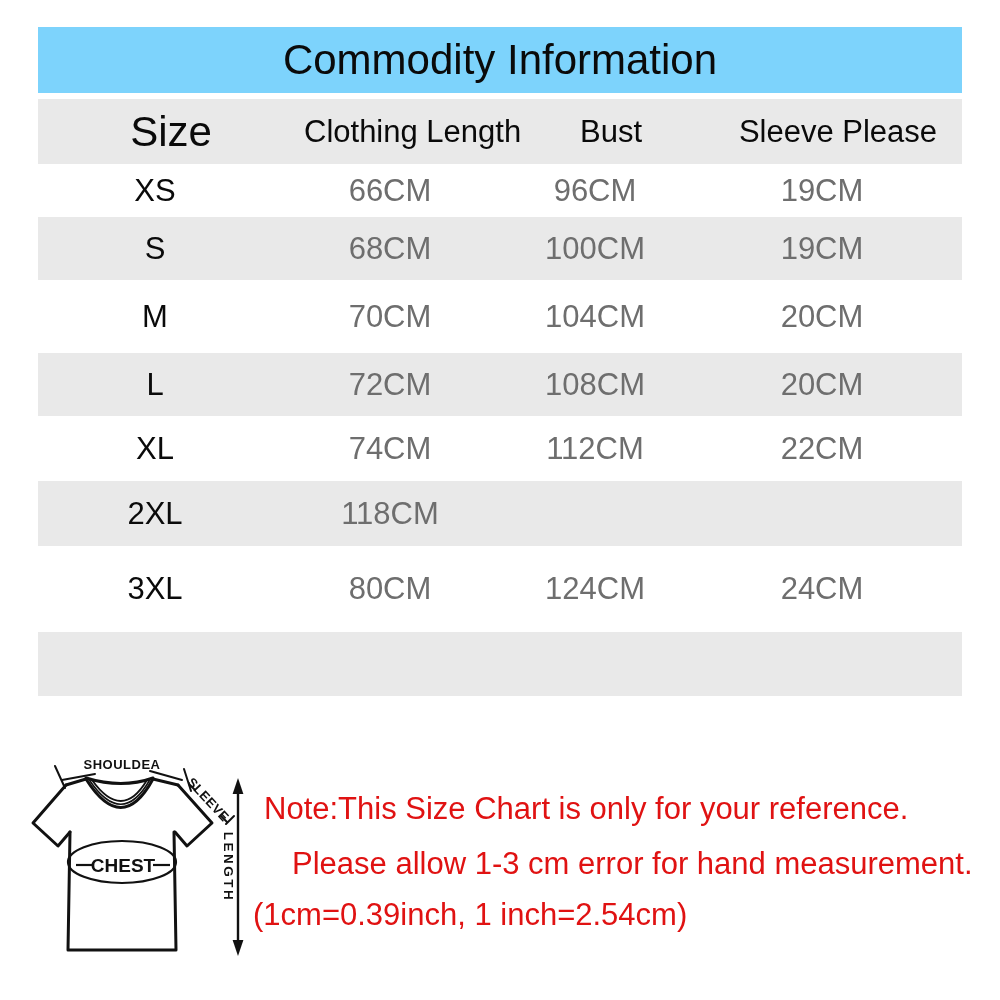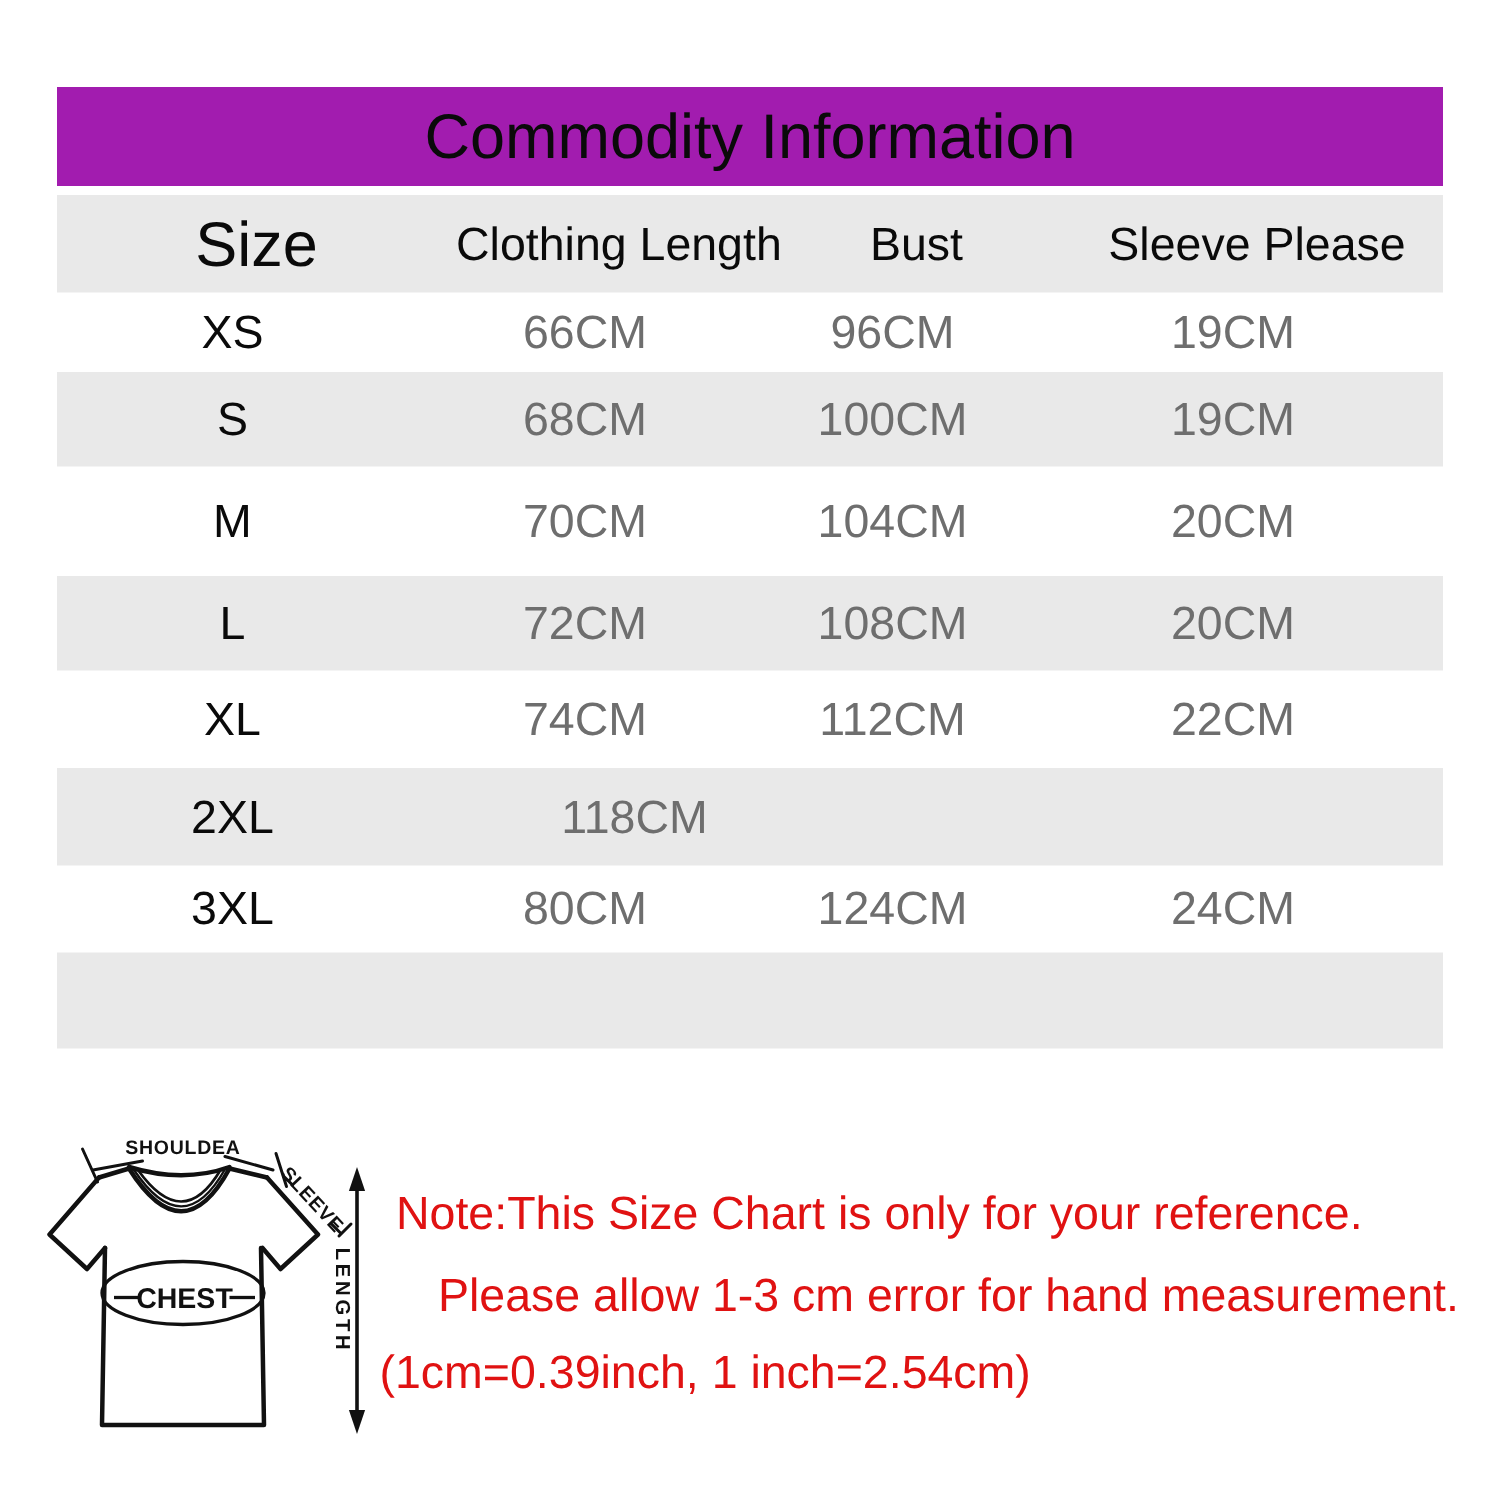--- a/index.html
+++ b/index.html
@@ -13,43 +13,42 @@
     overflow: hidden;
   }
   .sheet {
     position: absolute;
     left: 38px;
     top: 27px;
     width: 924px;
   }
   .title-bar {
     height: 66px;
-    background: #a21caf;
+    background: #7dd3fc;
     display: flex;
     align-items: center;
     justify-content: center;
     font-size: 42px;
     color: #0a0a0a;
     margin-bottom: 6px;
-    margin-top: 31px;
   }
   .size-table .row {
     display: grid;
     grid-template-columns: 234px 236px 174px 280px;
     align-items: center;
   }
   .size-table .row:nth-child(odd) { background: #e9e9e9; }
   .size-table .row:nth-child(1) { height: 65px; }
   .size-table .row:nth-child(2) { height: 53px; }
   .size-table .row:nth-child(3) { height: 63px; }
   .size-table .row:nth-child(4) { height: 73px; }
   .size-table .row:nth-child(5) { height: 63px; }
   .size-table .row:nth-child(6) { height: 65px; }
-  .size-table .row:nth-child(7) { height: 65px; gap: 33px; }
-  .size-table .row:nth-child(8) { height: 58px; }
+  .size-table .row:nth-child(7) { height: 65px; }
+  .size-table .row:nth-child(8) { height: 86px; }
   .size-table .row:nth-child(9) { height: 64px; }
   .cell {
     text-align: center;
     font-size: 31px;
     color: #6e6e6e;
     white-space: nowrap;
   }
   .cell.size-col { color: #0a0a0a; }
   .header-row .cell { color: #0a0a0a; font-size: 31px; padding-left: 32px; }
   .header-row .cell.size-col { font-size: 42px; }

